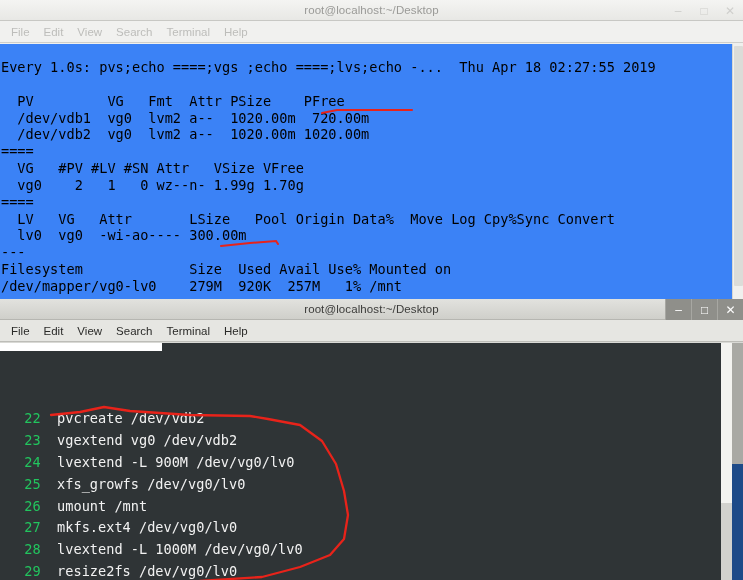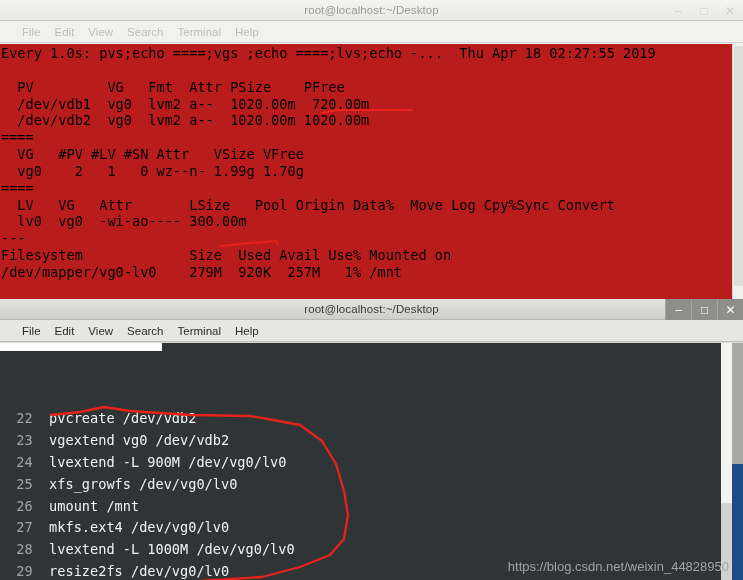--- a/index.html
+++ b/index.html
@@ -35,45 +35,45 @@
   }
   .winbtn {
     width: 26px;
     display: flex; align-items: center; justify-content: center;
     font-size: 12px; line-height: 1;
   }
 
   .menubar {
     height: 22px;
     display: flex; align-items: center;
-    padding-left: 15px;
+    padding-left: 4px;
     font-size: 11.5px;
     border-bottom: 1px solid #cfcfcb;
     user-select: none;
   }
   .menuitem { padding: 0 7px; }
 
   
   #win1 { left: 0; top: 0; width: 743px; height: 300px; background: #f0f0ee; }
   #win1 .titlebar {
     background: linear-gradient(#f4f4f2, #e8e8e5);
     color: #9a9a97;
   }
   #win1 .winbtn { color: #cfcfcc; }
   #win1 .menubar { background: #f1f1ef; color: #bdbdba; }
   #win1 .term {
     position: absolute; left: 0; top: 44px;
     width: 743px; height: 256px;
-    background: #b91c1c;
+    background: #3b82f6;
     color: #000000;
     font-family: "DejaVu Sans Mono", "Liberation Mono", monospace;
     font-size: 13.6px;
     line-height: 16.85px;
     white-space: pre;
-    padding: 1px 0 0 1px;
+    padding: 15px 0 0 1px;
     overflow: hidden;
   }
   #win1 .scroll-track {
     position: absolute; right: 0; top: 44px;
     width: 11px; height: 256px;
     background: #f0f0ee;
     border-left: 1px solid #d6d6d2;
   }
   #win1 .scroll-thumb {
     position: absolute; left: 1px; top: 2px;
@@ -123,21 +123,21 @@
   }
 
   
   .clip-strip {
     position: absolute; left: 0; top: 0;
     width: 162px; height: 8px;
     background: #ffffff;
   }
 
   .hline { display: block; height: 21.8px; }
-  .lineno { color: #a3a3a3; }
+  .lineno { color: #22c55e; margin-left: 8px; }
 
   
   .watermark {
     position: absolute; right: 14px; bottom: 6px;
     font-family: "Liberation Sans", sans-serif;
     font-size: 13px;
     color: #9fa4a6;
     user-select: none;
   }
 
@@ -207,21 +207,20 @@
       <div class="clip-strip"></div>
       <div id="win2-lines"><div class="hline"><span class="lineno">  22  </span><span>pvcreate /dev/vdb2</span></div><div class="hline"><span class="lineno">  23  </span><span>vgextend vg0 /dev/vdb2</span></div><div class="hline"><span class="lineno">  24  </span><span>lvextend -L 900M /dev/vg0/lv0</span></div><div class="hline"><span class="lineno">  25  </span><span>xfs_growfs /dev/vg0/lv0</span></div><div class="hline"><span class="lineno">  26  </span><span>umount /mnt</span></div><div class="hline"><span class="lineno">  27  </span><span>mkfs.ext4 /dev/vg0/lv0</span></div><div class="hline"><span class="lineno">  28  </span><span>lvextend -L 1000M /dev/vg0/lv0</span></div><div class="hline"><span class="lineno">  29  </span><span>resize2fs /dev/vg0/lv0</span></div></div>
     </div>
 
     <div class="scroll-track">
       <div class="scroll-thumb"></div>
     </div>
     <div class="right-gutter"></div>
     <div class="blue-sliver"></div>
 
-    <div class="watermark">https://blog.csdn.net/weixin_44828950</div>
 
     <svg class="annot" width="743" height="281">
       <path id="ann-loop" d="M 51,116 L 80,113 L 104,108 L 130,112 L 190,116 L 250,117 L 268,120
                L 300,126 L 322,142 L 336,165 L 344,192 L 348,216 L 344,240 L 330,256
                L 300,268 L 262,278 L 200,282" fill="none" stroke-width="2.3" stroke-linecap="round" stroke-linejoin="round" stroke="#e8231a"></path>
     </svg>
   </div>
 
 </div>
 

